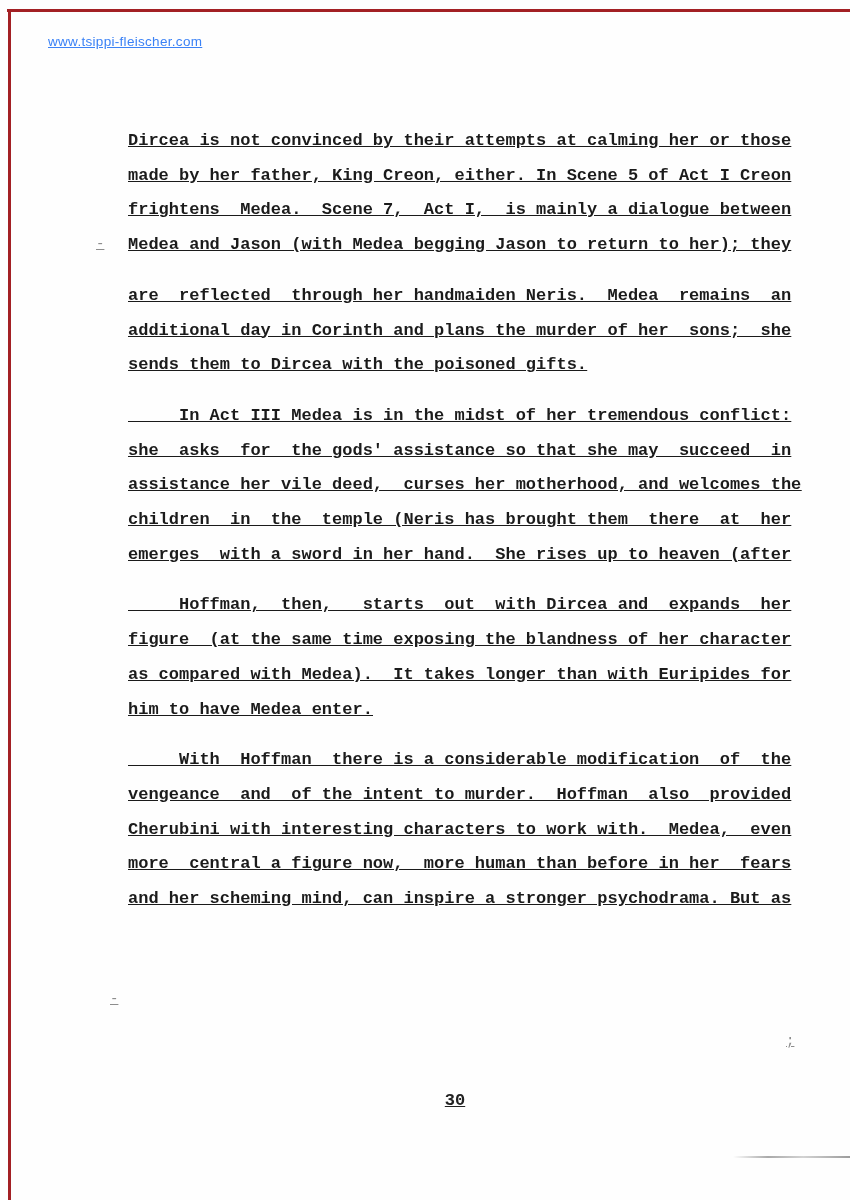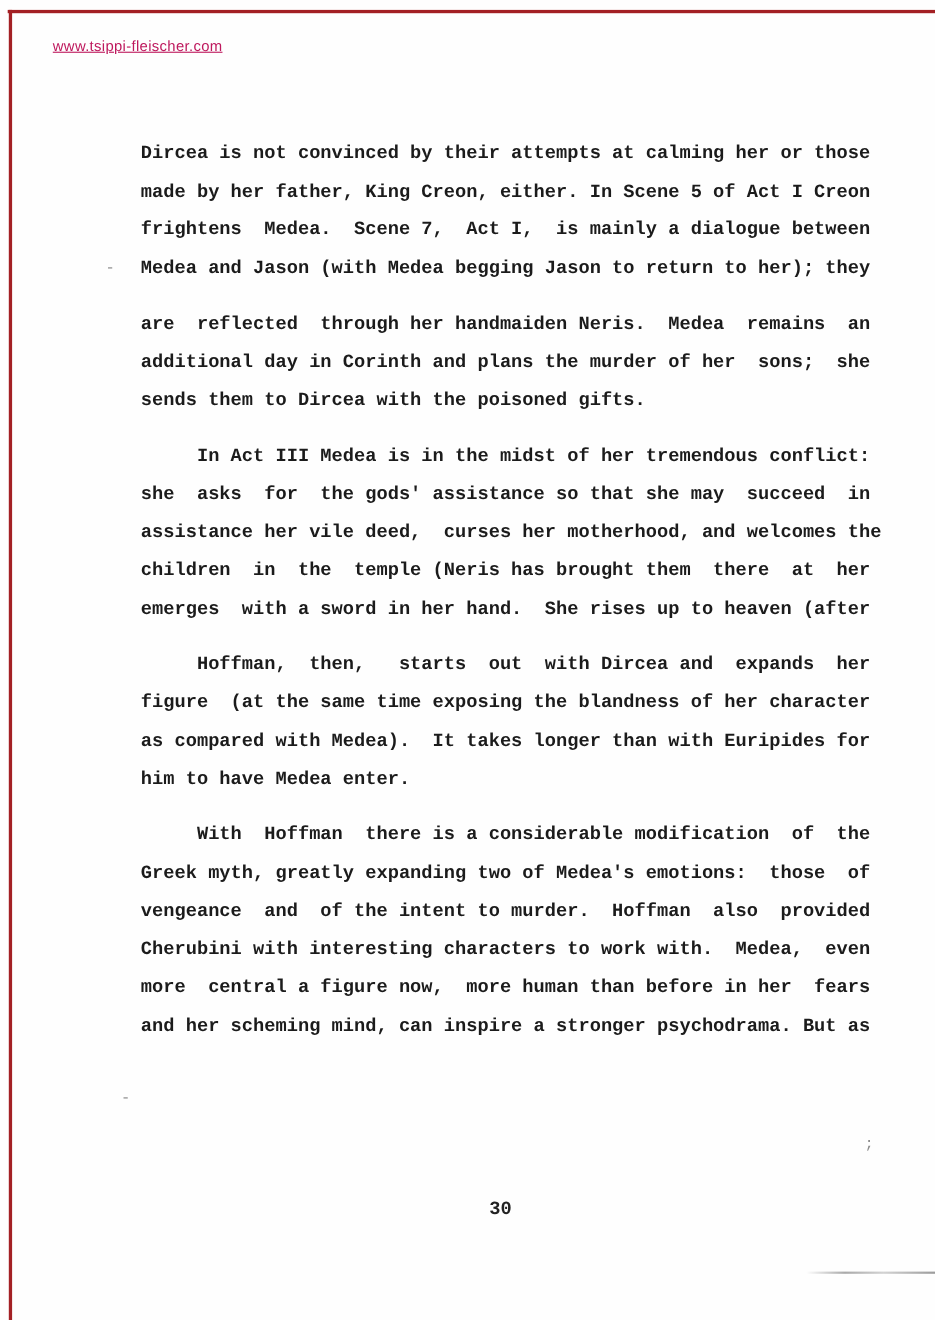--- a/index.html
+++ b/index.html
@@ -1,15 +1,15 @@
 <!DOCTYPE html>
 <html><head>
 <meta charset="utf-8">
 <style>
-  * { margin: 0; padding: 0; box-sizing: border-box; }
+  * { margin: 0; padding: 0; box-sizing: border-box; text-decoration: underline; }
   html, body { width: 850px; height: 1200px; }
   body {
     position: relative;
     width: 850px;
     height: 1200px;
     background: #fefefe;
     overflow: hidden;
     font-family: "Liberation Sans", sans-serif;
   }
   
@@ -18,21 +18,21 @@
   .red-left { left: 8px;  top: 9px;  width: 3px;  height: 1191px; }
 
   
   .url-link {
     position: absolute;
     left: 48px;
     top: 34px;
     font-family: "Liberation Sans", sans-serif;
     font-size: 13.5px;
     letter-spacing: 0.3px;
-    color: #be185d;
+    color: #3b82f6;
     text-decoration: underline;
     cursor: pointer;
   }
 
   
   .document-body {
     position: absolute;
     left: 128px;
     top: 124px;
     width: 680px;
@@ -105,21 +105,20 @@
       <div class="tline">emerges  with a sword in her hand.  She rises up to heaven (after</div>
     </div>
     <div class="para">
       <div class="tline">     Hoffman,  then,   starts  out  with Dircea and  expands  her</div>
       <div class="tline">figure  (at the same time exposing the blandness of her character</div>
       <div class="tline">as compared with Medea).  It takes longer than with Euripides for</div>
       <div class="tline">him to have Medea enter.</div>
     </div>
     <div class="para">
       <div class="tline">     With  Hoffman  there is a considerable modification  of  the</div>
-      <div class="tline">Greek myth, greatly expanding two of Medea's emotions:  those  of</div>
       <div class="tline">vengeance  and  of the intent to murder.  Hoffman  also  provided</div>
       <div class="tline">Cherubini with interesting characters to work with.  Medea,  even</div>
       <div class="tline">more  central a figure now,  more human than before in her  fears</div>
       <div class="tline">and her scheming mind, can inspire a stronger psychodrama. But as</div>
     </div>
   </div>
 
 <div class="page-number">30</div>
 
 <div class="bottom-scan-line"></div>

